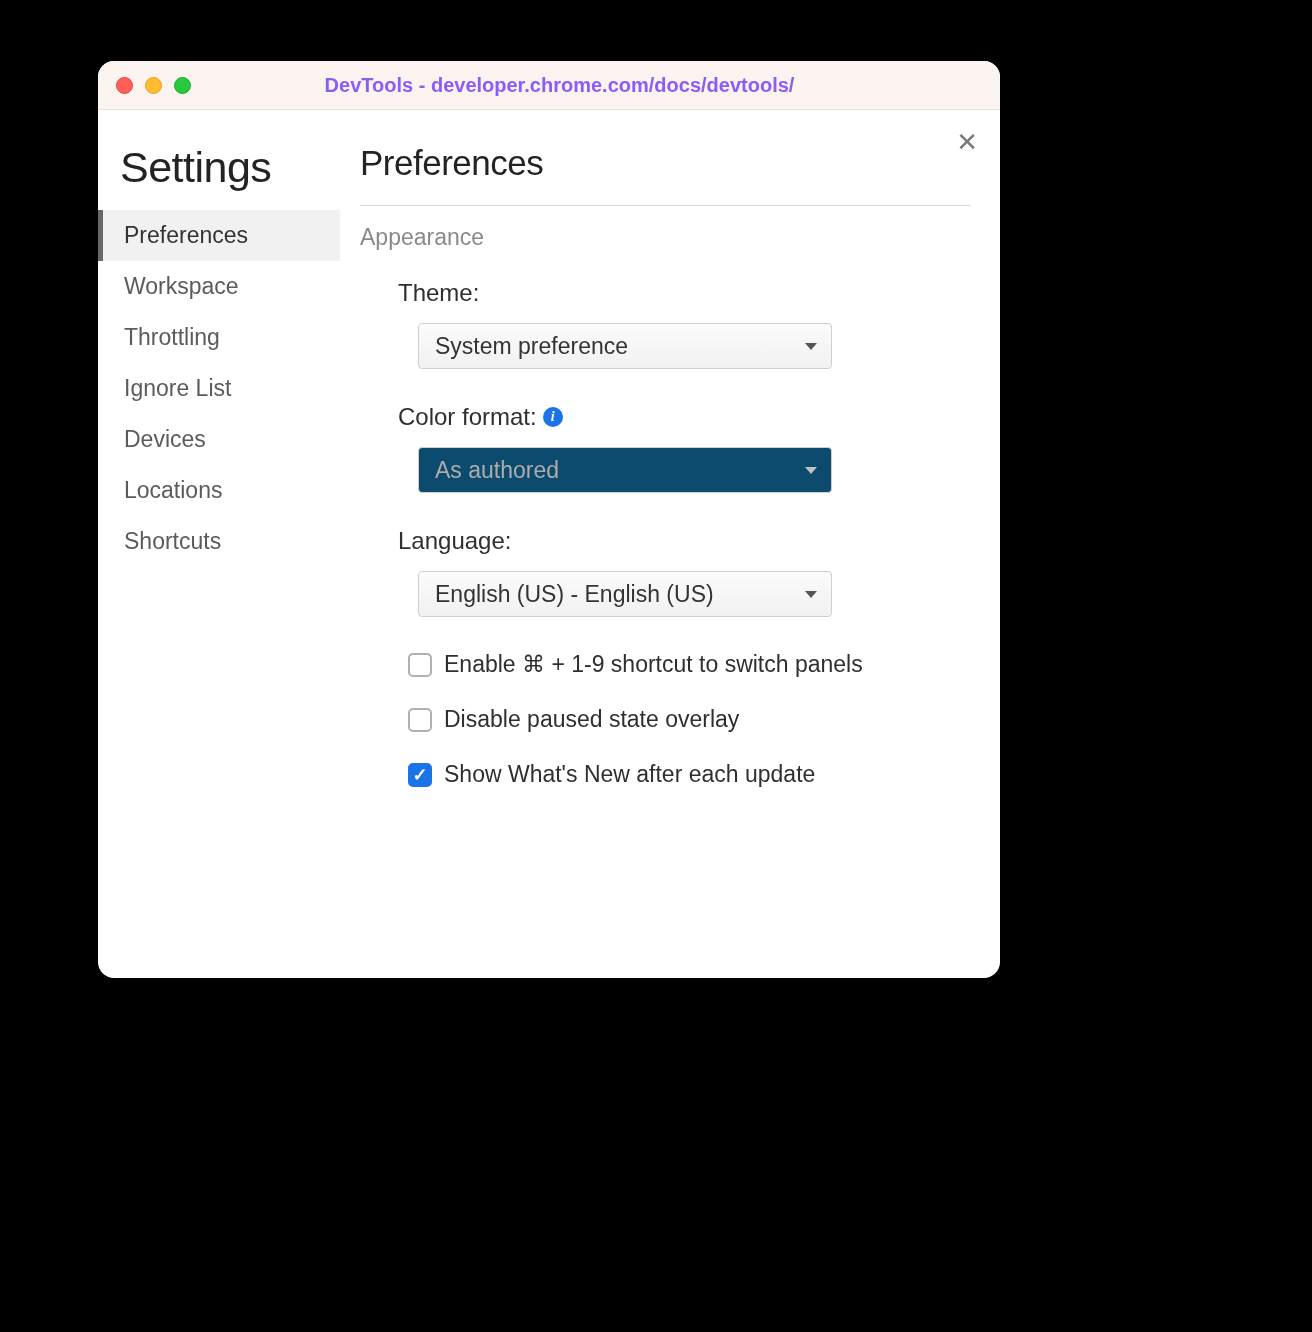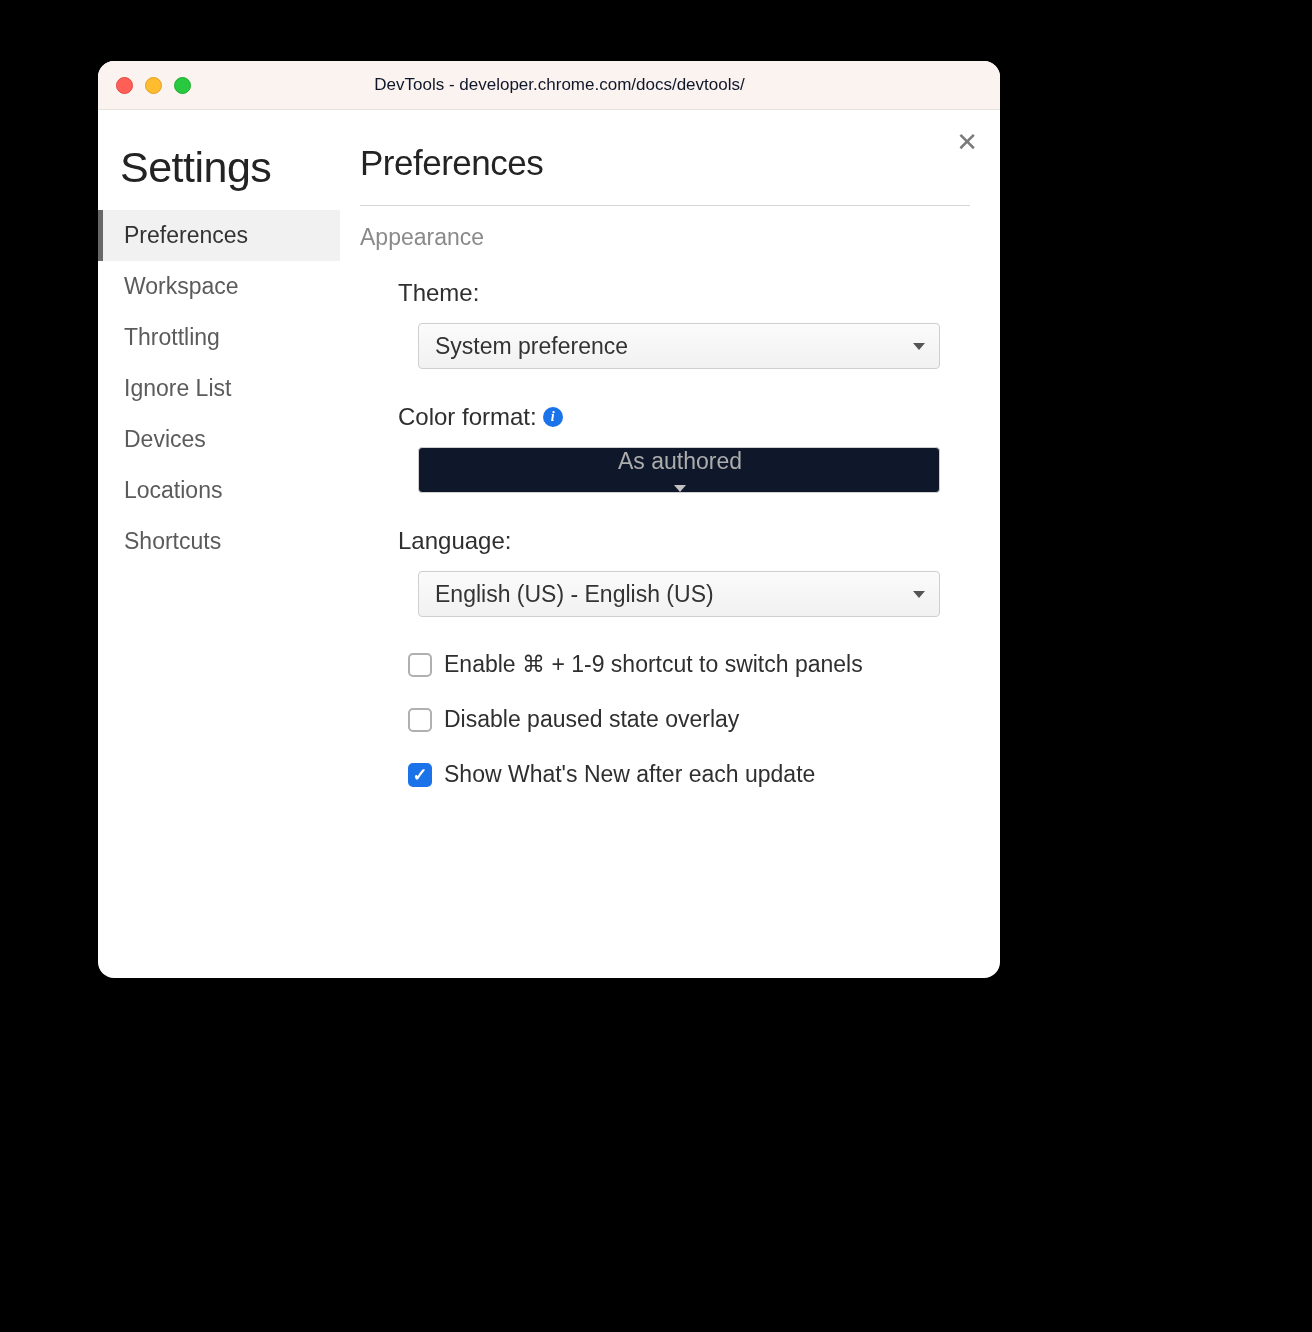--- a/index.html
+++ b/index.html
@@ -30,23 +30,23 @@
       border-bottom: 1px solid #e8e2df;
     }
     .traffic-lights { display: flex; gap: 12px; }
     .traffic-light { width: 17px; height: 17px; border-radius: 50%; }
     .tl-red { background:#ff5f57; border:1px solid #e24640; }
     .tl-yellow { background:#febc2e; border:1px solid #dfa023; }
     .tl-green { background:#28c840; border:1px solid #1dad2c; }
     .title {
       flex: 1;
       text-align: center;
-      color: #0f172a;
-      font-size: 17px;
-      font-weight: 400;
+      color: #8b5cf6;
+      font-size: 20px;
+      font-weight: 700;
       margin-left: -54px;
     }
     .body { display: flex; height: calc(100% - 49px); position: relative; }
     .close-x {
       position: absolute;
       top: 19px;
       right: 22px;
       color: #7a7a7a;
       font-size: 26px;
       font-weight: 400;
@@ -100,38 +100,37 @@
     .field { margin-bottom: 34px; padding-left: 38px; }
     .field-label {
       font-size: 24px;
       color: #2f2f2f;
       margin-bottom: 16px;
       display: flex;
       align-items: center;
     }
     .select {
       height: 46px;
-      width: 522px;
+      width: 414px;
       margin-left: 20px;
       border: 1px solid #cfcfcf;
       border-radius: 4px;
       background: linear-gradient(#fbfbfb, #f1f1f1);
       display: flex;
       align-items: center;
       justify-content: space-between;
       padding: 0 14px 0 16px;
       font-size: 23px;
       color: #333;
       cursor: pointer;
     }
     .select.disabled {
-      background: #0f172a;
+      background: #0c4a6e;
       color: #acacac;
       cursor: default;
-      flex-direction: column;
     }
     .caret {
       width: 0; height: 0;
       border-left: 6px solid transparent;
       border-right: 6px solid transparent;
       border-top: 7px solid #555;
     }
     .select.disabled .caret { border-top-color: #c2c2c2; }
     .info-icon {
       display: inline-flex;

